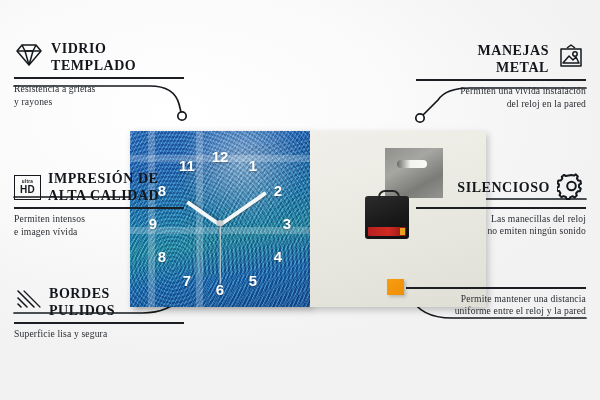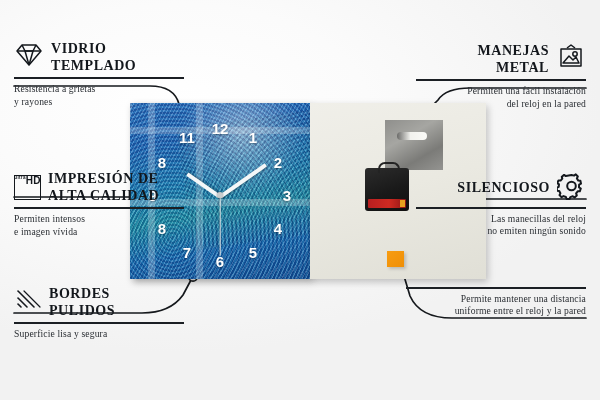--- a/index.html
+++ b/index.html
@@ -10,21 +10,21 @@
   }
   #stage{
     position:relative;width:600px;height:400px;
     background:
       radial-gradient(ellipse 70% 60% at 30% 28%, #ffffff 0%, #fbfbfb 45%, #f2f2f2 100%),
       linear-gradient(155deg,#ffffff 0%,#fafafa 38%,#eceaea 72%,#e2e0df 100%);
   }
   
   #wires{position:absolute;left:0;top:0;width:600px;height:400px;}
   
-  .product{position:absolute;}
+  .product{position:absolute;margin-top:28px;}
   #clock-front{
     left:130px;top:103px;width:180px;height:176px;
     background:
       radial-gradient(circle at 62% 18%, rgba(255,255,255,.50) 0%, rgba(255,255,255,0) 34%),
       repeating-linear-gradient(118deg, rgba(255,255,255,.20) 0px, rgba(255,255,255,.20) 1px, rgba(0,40,90,.16) 1px, rgba(0,40,90,.16) 3px),
       linear-gradient(96deg, rgba(255,255,255,.30) 0 2px, rgba(255,255,255,0) 2px 100%),
       linear-gradient(170deg,#2a6fc4 0%,#1f66bd 22%,#1b7fb8 44%,#1d8fa8 60%,#1668b5 78%,#14509c 100%);
     box-shadow:3px 3px 7px rgba(0,0,0,.35);
     overflow:hidden;
   }
@@ -92,22 +92,22 @@
   }
   .feature.left .feat-title{text-align:left;}
   .feature.right .feat-title{text-align:right;}
   .rule{height:1.6px;background:#1b1f24;margin:3px 0 4px 0;}
   .feat-sub{
     font-size:9.6px;color:#2a2e33;line-height:1.32;letter-spacing:.15px;
   }
   .feature.right .feat-sub{text-align:right;}
   .ico{flex:0 0 auto;display:block;}
   .hdbox{
-    width:25px;height:23px;border:1.7px solid #14181d;display:flex;flex-direction:row;
-    align-items:flex-start;justify-content:center;line-height:1;
+    width:25px;height:23px;border:1.7px solid #14181d;display:flex;flex-direction:column;
+    align-items:center;justify-content:center;line-height:1;
   }
   .hdbox .u{font-size:4.6px;font-weight:bold;color:#14181d;letter-spacing:.3px;
     font-family:"Liberation Sans", sans-serif;}
   .hdbox .h{font-size:10px;font-weight:bold;color:#14181d;letter-spacing:.2px;
     font-family:"Liberation Sans", sans-serif;margin-top:.5px;}
 </style>
 </head>
 <body>
 
 <div id="stage">
@@ -250,21 +250,21 @@
           <path d="M11 4 L15 1 L19 4"></path>
               <rect x="5" y="5" width="20" height="17"></rect>
           <path d="M7 19 L13 12 L17 16 L20 13 L23 19 Z"></path>
               <circle cx="19" cy="10" r="2.2"></circle>
         </g>
           </svg>
       </span>
     </div>
     <div class="rule"></div>
     <div class="feat-sub">
-      <div>Permiten una fácil instalación</div>
+      <div>Permiten una vívida instalación</div>
       <div>del reloj en la pared</div>
     </div>
   </div>
 
   <div class="feature right" style="left:416px;top:172px;width:170px;">
     <div class="feat-head right">
       <div class="feat-title">
         <div>SILENCIOSO</div>
       </div>
       <span class="ico">

